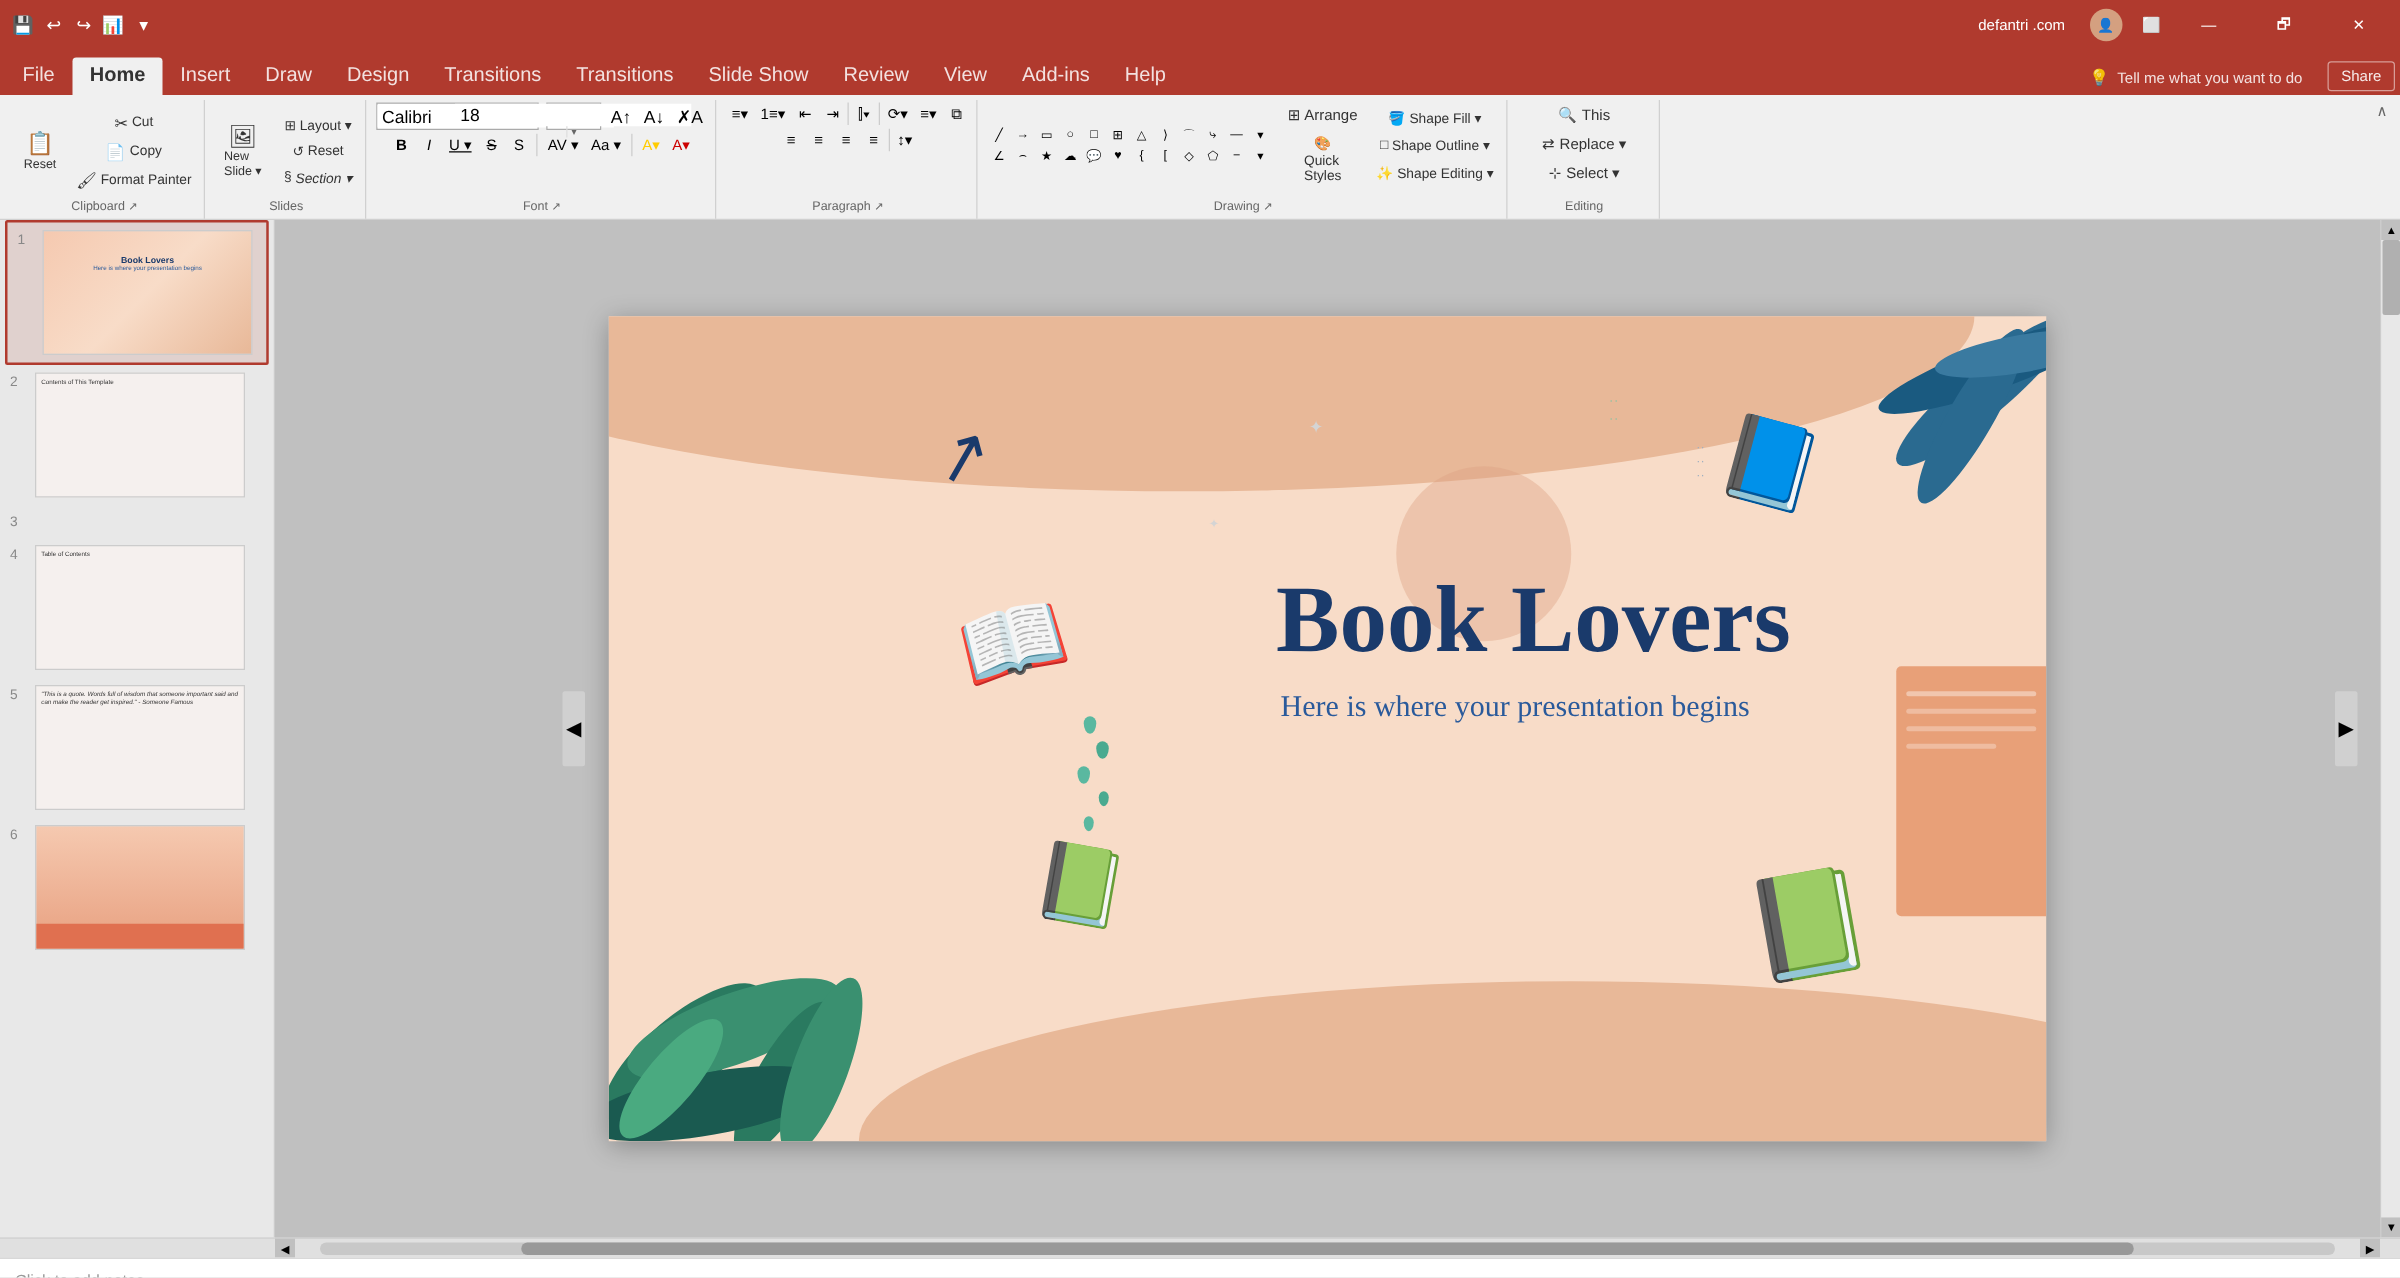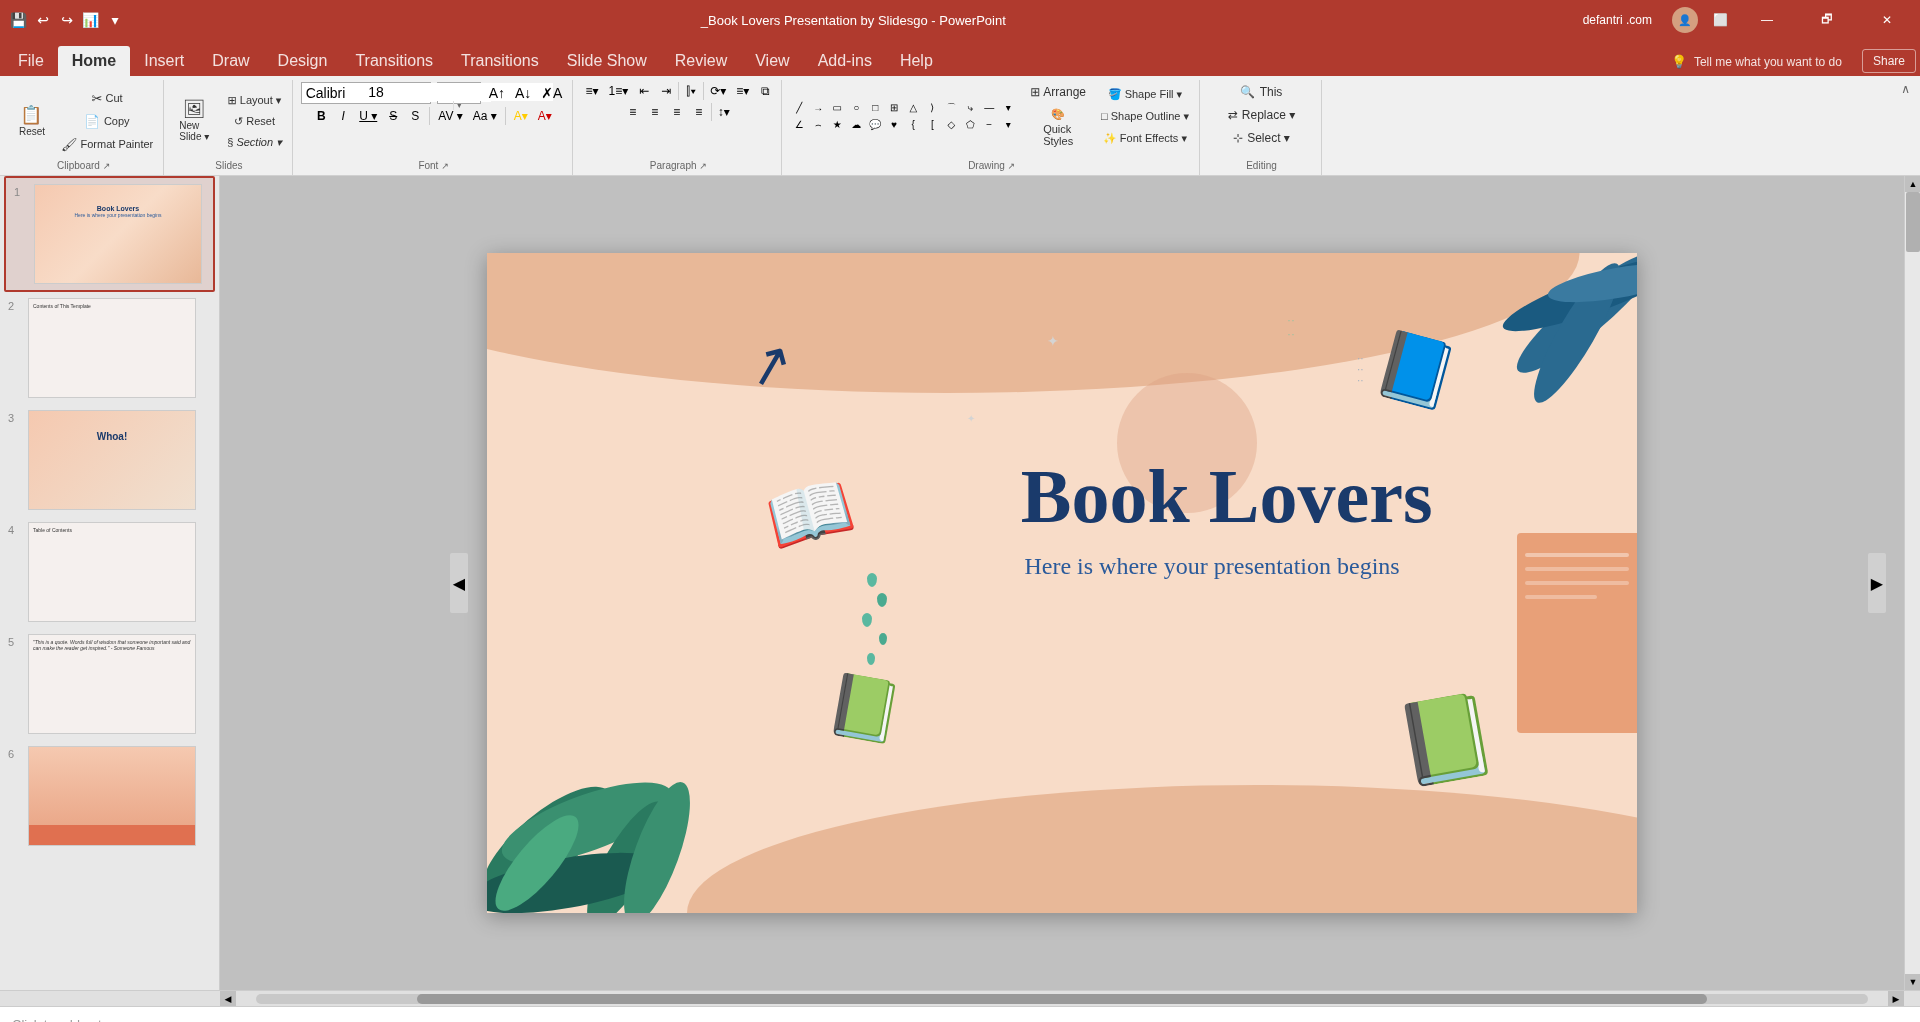--- a/index.html
+++ b/index.html
@@ -327,21 +327,20 @@
 <body>
 
 <div id="title-bar">
   <div class="left-icons">
     <div class="title-icon">💾</div>
     <div class="title-icon">↩</div>
     <div class="title-icon">↪</div>
     <div class="title-icon">📊</div>
     <div class="title-icon">▾</div>
   </div>
-  <div class="title">_Book Lovers Presentation by Slidesgo - PowerPoint</div>
   <div class="right-icons">
     <span style="font-size:12px;margin-right:6px;">defantri .com</span>
     <div style="width:26px;height:26px;background:#d4a080;border-radius:50%;display:flex;align-items:center;justify-content:center;font-size:11px;color:#333;cursor:pointer;">👤</div>
     <div class="title-icon" style="font-size:12px;">⬜</div>
     <div class="win-btn">—</div>
     <div class="win-btn">🗗</div>
     <div class="win-btn close">✕</div>
   </div>
 </div>
 
@@ -526,21 +525,21 @@
           <div class="ribbon-btn" style="flex-direction:row;gap:3px;font-size:11px;align-items:center;">
             <span>🪣</span>
             <span>Shape Fill ▾</span>
           </div>
           <div class="ribbon-btn" style="flex-direction:row;gap:3px;font-size:11px;align-items:center;">
             <span>□</span>
             <span>Shape Outline ▾</span>
           </div>
           <div class="ribbon-btn" style="flex-direction:row;gap:3px;font-size:11px;align-items:center;">
             <span>✨</span>
-            <span>Font Effects ▾</span>
+            <span>Shape Editing ▾</span>
           </div>
         </div>
       </div>
     </div>
     <div class="ribbon-group-label">
       Drawing <span style="font-size:9px;">↗</span>
     </div>
   </div>
 
   <div class="ribbon-group" style="min-width:120px;">
@@ -578,23 +577,20 @@
 
     <div class="slide-thumb">
       <div class="slide-number">2</div>
       <div class="slide-preview prev2">
         <div class="mini-content">Contents of This Template</div>
       </div>
     </div>
 
     <div class="slide-thumb">
       <div class="slide-number">3</div>
-      <div class="slide-preview prev3">
-        <div class="mini-title" style="font-size:10px;font-weight:bold;color:#1a3a6b;">Whoa!</div>
-      </div>
     </div>
 
     <div class="slide-thumb">
       <div class="slide-number">4</div>
       <div class="slide-preview prev4">
         <div class="mini-content">Table of Contents</div>
       </div>
     </div>
 
     <div class="slide-thumb">

